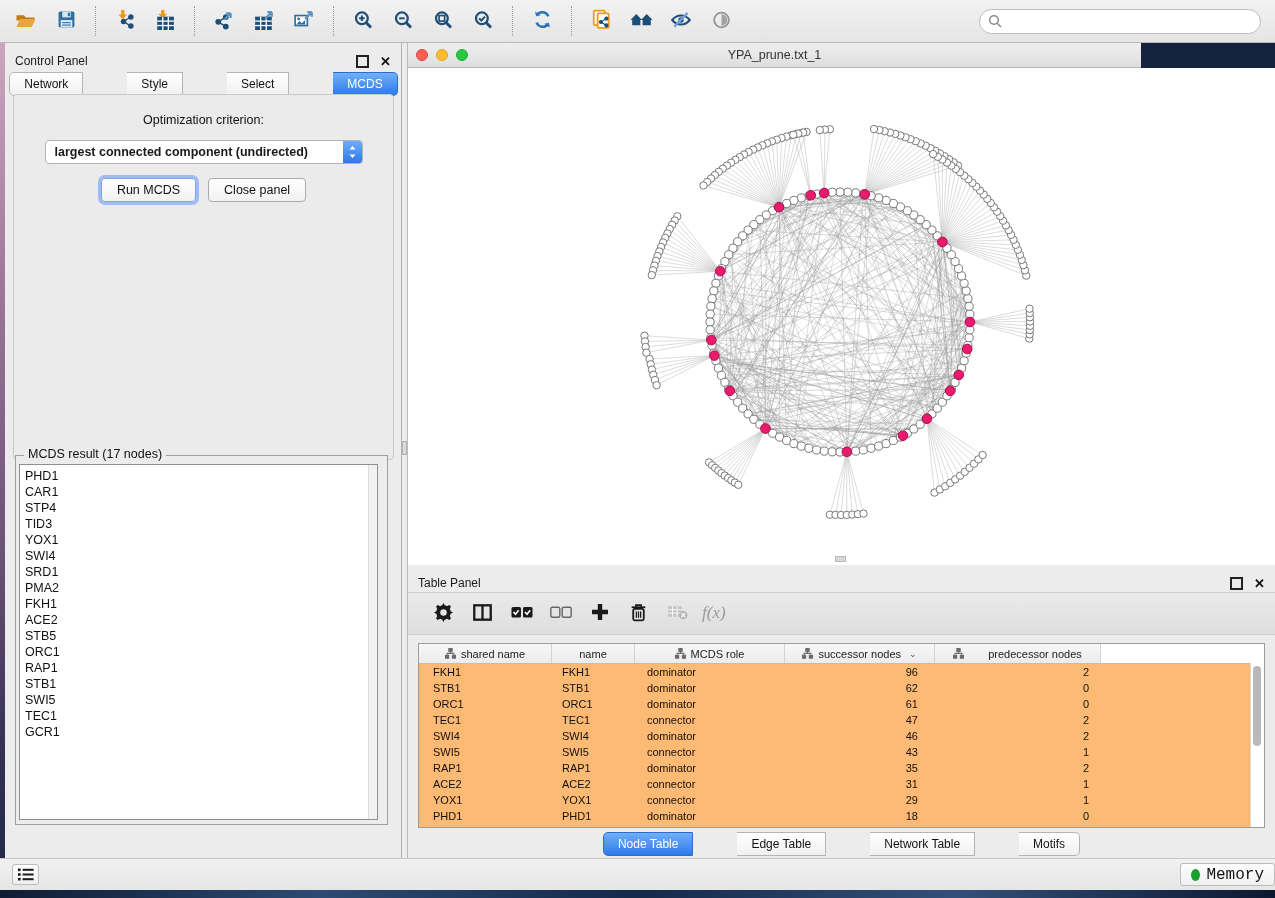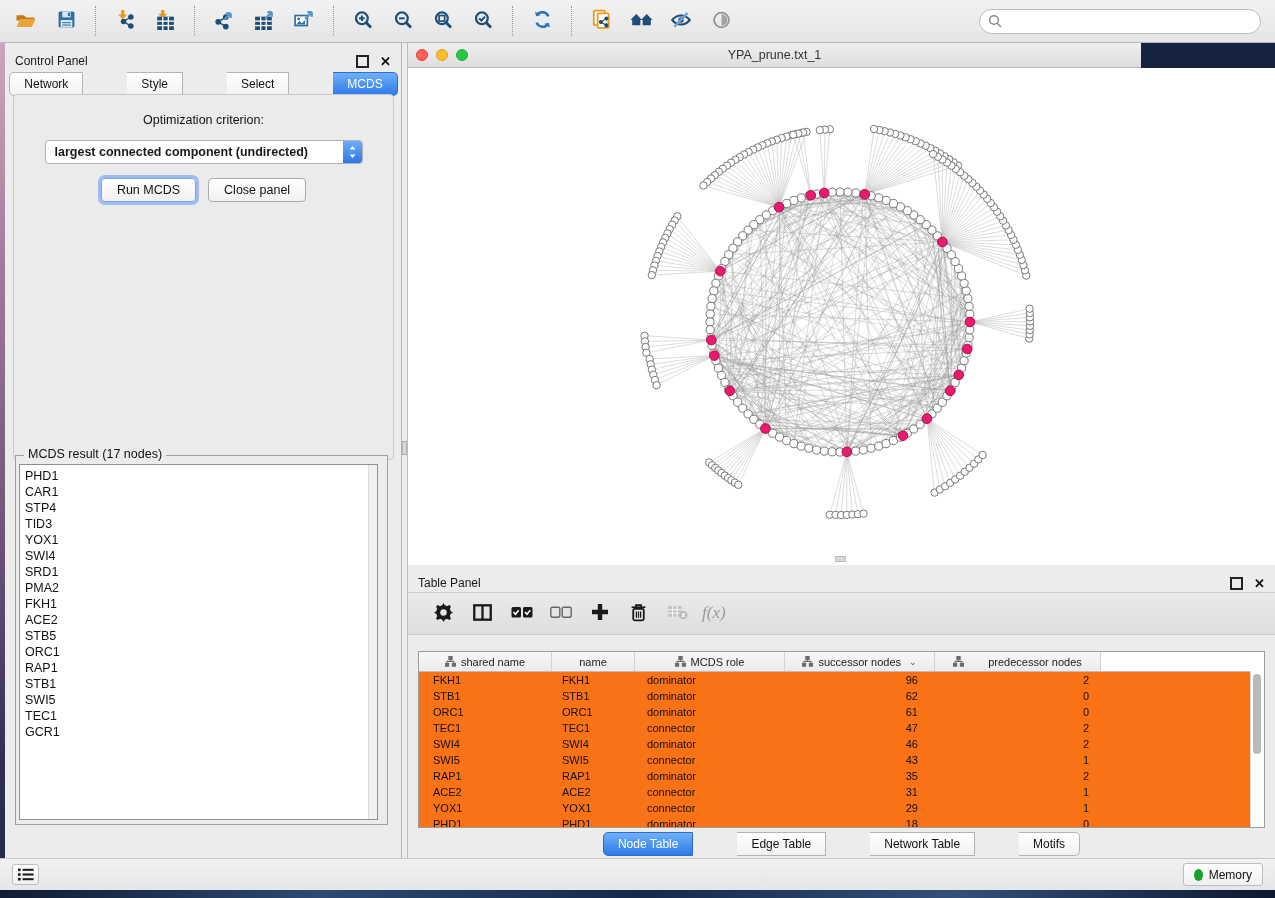--- a/index.html
+++ b/index.html
@@ -67,40 +67,40 @@
   #net-title{position:absolute;left:0;right:0;text-align:center;font-size:12.5px;color:#333;}
   #net-body{position:relative;width:867px;height:497px;background:#fff;}
   #net-svg{display:block;}
   #h-handle{position:absolute;left:427px;bottom:3px;width:11px;height:6px;background:#d8d8d8;border:1px solid #bcbcbc;box-sizing:border-box;}
 
   
   #table-panel{left:408px;top:565px;width:867px;height:293px;background:#ececec;}
   #tp-toolbar{position:absolute;top:27px;left:0;right:0;height:41px;background:linear-gradient(#eaeaea,#dedede);
        border-top:1px solid #cfcfcf;border-bottom:1px solid #cfcfcf;display:flex;align-items:center;padding-left:16px;}
   .ticon{width:39px;height:34px;display:flex;align-items:center;justify-content:center;border:none;background:transparent;padding:0;}
-  #tp-table{position:absolute;left:10px;right:10px;top:78px;bottom:30px;border:1px solid #9c9c9c;background:#f97316;overflow:hidden;margin-top:8px;}
+  #tp-table{position:absolute;left:10px;right:10px;top:78px;bottom:30px;border:1px solid #9c9c9c;background:#fdba74;overflow:hidden;}
   .hrow{display:flex;height:19px;background:linear-gradient(#f7f7f7,#ececec);border-bottom:1px solid #bdbdbd;}
   .hcell{display:flex;align-items:center;justify-content:center;gap:5px;font-size:11px;color:#222;
        border-right:1px solid #d2d2d2;box-sizing:border-box;}
   .drow{display:flex;height:16px;}
   .dcell{font-size:11px;color:#111;box-sizing:border-box;display:flex;align-items:center;}
   .c0{width:133px;} .c1{width:83px;} .c2{width:150px;} .c3{width:150px;} .c4{width:166px;gap:24px;}
   .dcell.c0{padding-left:14px;} .dcell.c1{padding-left:10px;} .dcell.c2{padding-left:12px;}
   .dcell.c3{justify-content:flex-end;padding-right:17px;} .dcell.c4{justify-content:flex-end;padding-right:12px;}
   .sortmark{color:#555;font-size:9px;margin-left:3px;}
   #tp-scroll{position:absolute;right:0;top:19px;bottom:0;width:13px;background:#fff;border-left:1px solid #d8d8d8;}
   #tp-thumb{position:absolute;left:2px;top:3px;width:8px;height:80px;background:#b9b9b9;border-radius:4px;}
   #tp-tabs{position:absolute;left:0;right:0;bottom:2px;}
 
   
   #status-bar{left:0;top:858px;width:1275px;height:32px;background:linear-gradient(#f1f1f1,#e6e6e6);border-top:1px solid #c6c6c6;box-sizing:border-box;}
   #list-btn{position:absolute;left:12px;top:5px;width:27px;height:21px;background:linear-gradient(#fdfdfd,#efefef);
        border:1px solid #bdbdbd;border-radius:3px;display:flex;align-items:center;justify-content:center;padding:0;}
-  #memory-btn{position:absolute;right:12px;top:4px;height:23px;background:linear-gradient(#fdfdfd,#f0f0f0);
-       border:1px solid #bdbdbd;border-radius:3px;display:flex;align-items:center;gap:6px;padding:0 10px;font-size:12px;color:#111;}
+  #memory-btn{position:absolute;right:0;top:4px;height:23px;background:linear-gradient(#fdfdfd,#f0f0f0);
+       border:1px solid #bdbdbd;border-radius:3px;display:flex;align-items:center;gap:6px;padding:0 10px;font-size:16px;color:#111;font-family:Liberation Mono, monospace;}
   #memory-dot{width:9px;height:12px;border-radius:50%;background:#17a02c;}
 </style>
 </head>
 <body>
 
 <div id="toolbar" class="abs">
     <button class="tbtn">
       <span><svg width="22" height="19" viewBox="0 0 20 18">
           <path d="M1 5h7l2 2h8v3H1z" fill="#c07c12"></path>
           <path d="M1 16l3.2-7.5H19L15.5 16z" fill="#eda33b"></path>

